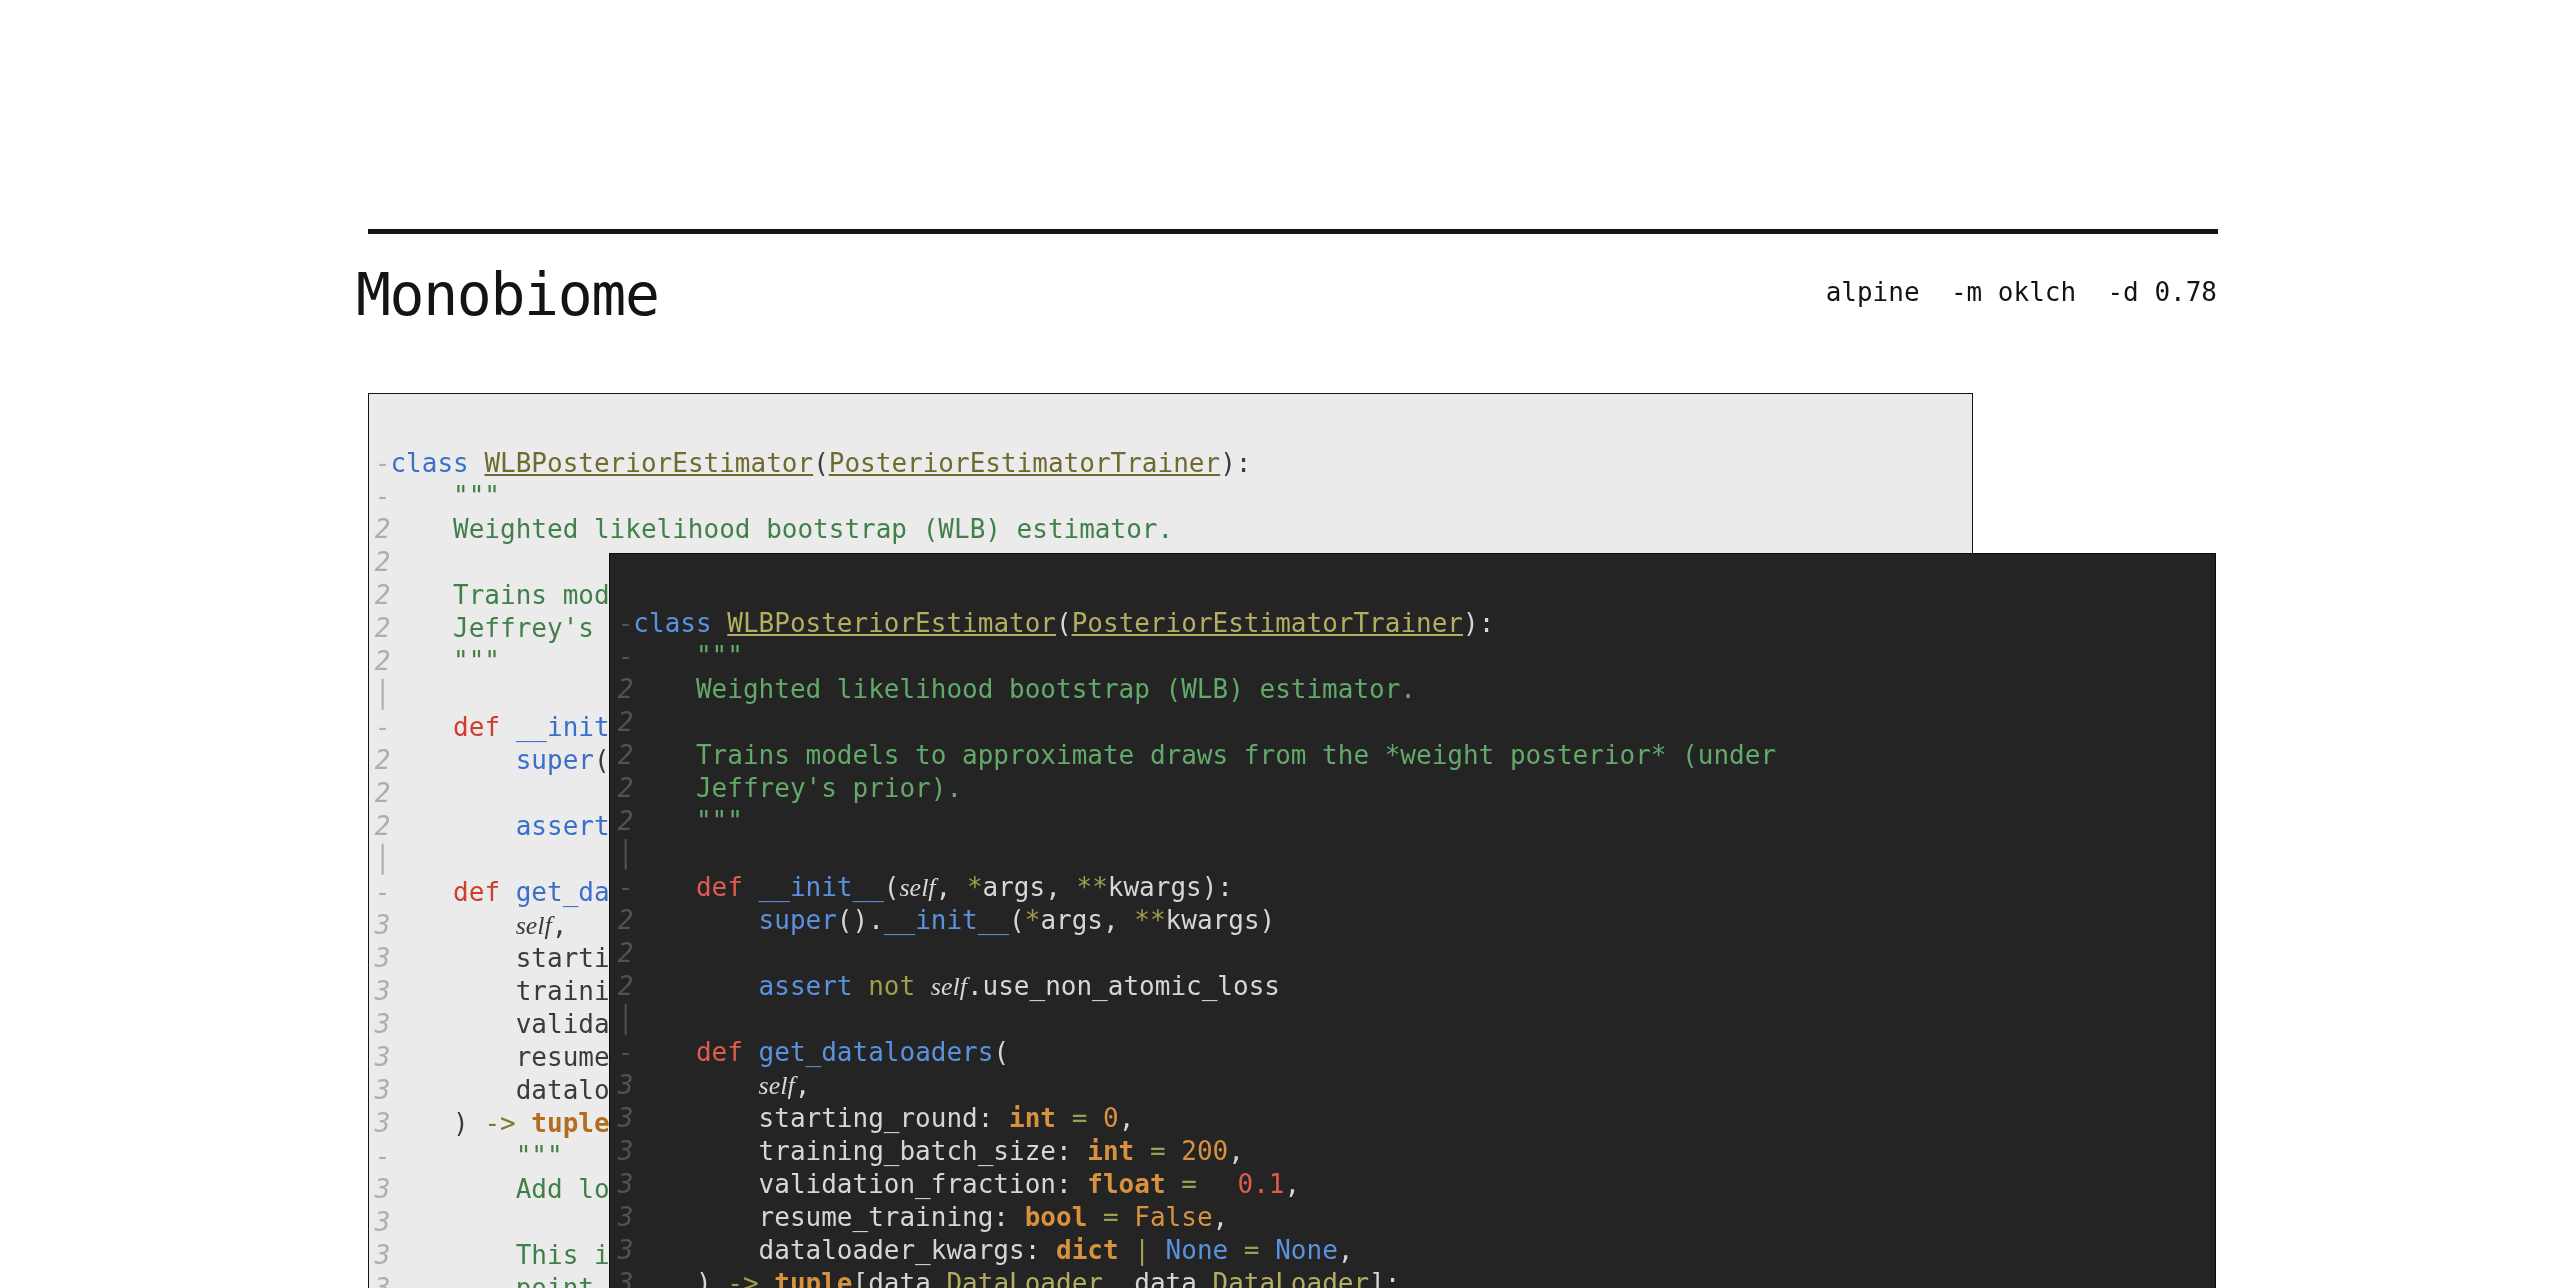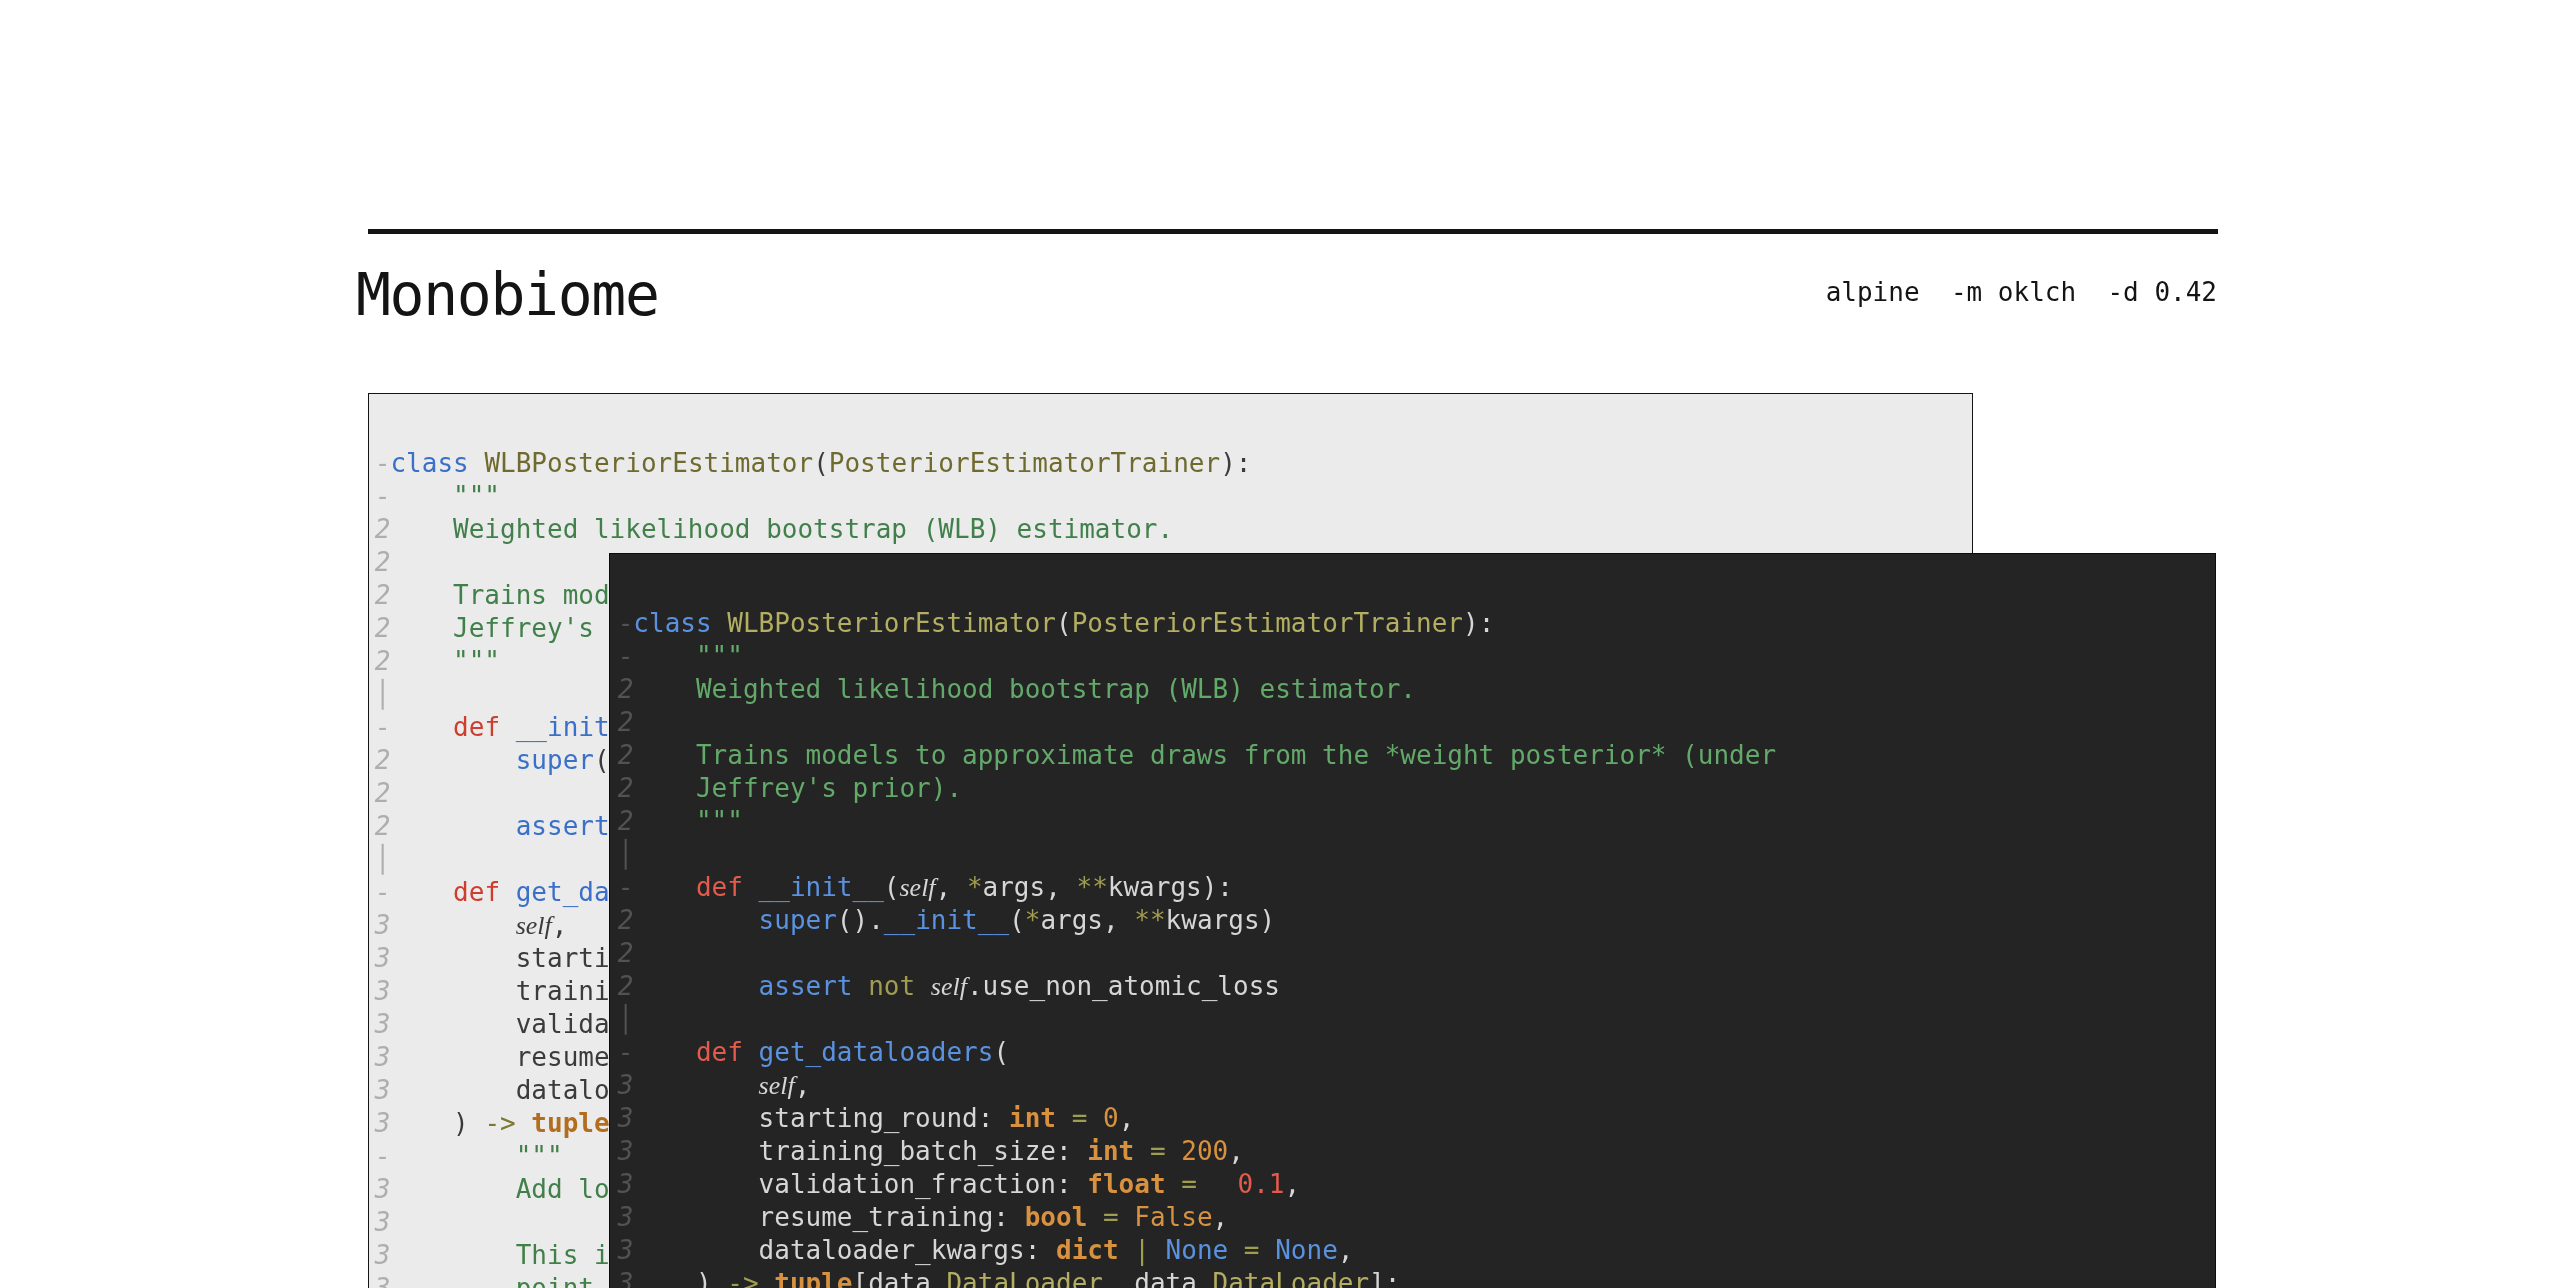--- a/index.html
+++ b/index.html
@@ -22,41 +22,41 @@
 
   .code{margin:0;position:absolute;inset:0;padding:53px 0 0 5.8px;
         font-family:"DejaVu Sans Mono",monospace;font-size:26px;line-height:33px;
         white-space:pre;color:var(--fg);}
   .panel.dark .code{padding-left:7.7px;}
 
   .code-line{white-space:pre;height:33px;}
 
   .tk-txt{color:var(--fg);}
   .tk-kw{color:var(--kw);margin-top:48px;}
-  .tk-cls{color:var(--cls);}
+  .tk-cls{color:var(--cls);text-decoration:underline;}
   .tk-str{color:var(--str);}
   .tk-stru{color:var(--str);
            text-decoration-thickness:1.9px;text-underline-offset:3.9px;}
   .tk-def{color:var(--def);margin-top:32px;}
   .tk-typ{color:var(--typ);font-weight:bold;}
   .tk-op{color:var(--op);}
   .tk-num{color:var(--num);}
   .tk-flt{color:var(--flt);margin-left:25px;}
   .tk-slf{color:var(--fg);font-style:italic;font-family:Liberation Serif, serif;}
   .tk-gut{color:var(--gut);font-style:italic;}
   .tk-gutm{color:var(--gut);}
   .tk-gutb{color:var(--gut);}
 </style>
 </head>
 <body>
 
 <div class="page">
   <div class="hr"></div>
   <div class="title">Monobiome</div>
-  <div class="cli">alpine  -m oklch  -d 0.42</div>
+  <div class="cli">alpine  -m oklch  -d 0.78</div>
 
   <div class="panel light" style="--bg: #ebebeb; --border: #141414; --fg: #3b3b3b; --kw: #3a70c9; --cls: #6f6a2e; --str: #41804a; --def: #cf3d2e; --typ: #b26d1f; --op: #7d7731; --num: #b26d1f; --flt: #cf3d2e; --gut: #aeaeae;">
     <pre class="code"><div class="code-line"><span class="tk-gutm">-</span><span class="tk-kw">class</span><span class="tk-txt"> </span><span class="tk-cls">WLBPosteriorEstimator</span><span class="tk-txt">(</span><span class="tk-cls">PosteriorEstimatorTrainer</span><span class="tk-txt">):</span></div><div class="code-line"><span class="tk-gutm">-</span><span class="tk-str">    """</span></div><div class="code-line"><span class="tk-gut">2</span><span class="tk-str">    Weighted likelihood bootstrap (</span><span class="tk-stru">WLB</span><span class="tk-str">) estimator.</span></div><div class="code-line"><span class="tk-gut">2</span></div><div class="code-line"><span class="tk-gut">2</span><span class="tk-str">    Trains models to approximate draws from the *weight posterior* (under</span></div><div class="code-line"><span class="tk-gut">2</span><span class="tk-str">    Jeffrey's prior).</span></div><div class="code-line"><span class="tk-gut">2</span><span class="tk-str">    """</span></div><div class="code-line"><span class="tk-gutb">│</span></div><div class="code-line"><span class="tk-gutm">-</span><span class="tk-txt">    </span><span class="tk-def">def</span><span class="tk-txt"> </span><span class="tk-kw">__init__</span><span class="tk-txt">(</span><span class="tk-slf">self</span><span class="tk-txt">, </span><span class="tk-op">*</span><span class="tk-txt">args, </span><span class="tk-op">**</span><span class="tk-txt">kwargs):</span></div><div class="code-line"><span class="tk-gut">2</span><span class="tk-txt">        </span><span class="tk-kw">super</span><span class="tk-txt">().</span><span class="tk-kw">__init__</span><span class="tk-txt">(</span><span class="tk-op">*</span><span class="tk-txt">args, </span><span class="tk-op">**</span><span class="tk-txt">kwargs)</span></div><div class="code-line"><span class="tk-gut">2</span></div><div class="code-line"><span class="tk-gut">2</span><span class="tk-txt">        </span><span class="tk-kw">assert</span><span class="tk-txt"> </span><span class="tk-op">not</span><span class="tk-txt"> </span><span class="tk-slf">self</span><span class="tk-txt">.use_non_atomic_loss</span></div><div class="code-line"><span class="tk-gutb">│</span></div><div class="code-line"><span class="tk-gutm">-</span><span class="tk-txt">    </span><span class="tk-def">def</span><span class="tk-txt"> </span><span class="tk-kw">get_dataloaders</span><span class="tk-txt">(</span></div><div class="code-line"><span class="tk-gut">3</span><span class="tk-txt">        </span><span class="tk-slf">self</span><span class="tk-txt">,</span></div><div class="code-line"><span class="tk-gut">3</span><span class="tk-txt">        starting_round: </span><span class="tk-typ">int</span><span class="tk-txt"> </span><span class="tk-op">=</span><span class="tk-txt"> </span><span class="tk-num">0</span><span class="tk-txt">,</span></div><div class="code-line"><span class="tk-gut">3</span><span class="tk-txt">        training_batch_size: </span><span class="tk-typ">int</span><span class="tk-txt"> </span><span class="tk-op">=</span><span class="tk-txt"> </span><span class="tk-num">200</span><span class="tk-txt">,</span></div><div class="code-line"><span class="tk-gut">3</span><span class="tk-txt">        validation_fraction: </span><span class="tk-typ">float</span><span class="tk-txt"> </span><span class="tk-op">=</span><span class="tk-txt"> </span><span class="tk-flt">0.1</span><span class="tk-txt">,</span></div><div class="code-line"><span class="tk-gut">3</span><span class="tk-txt">        resume_training: </span><span class="tk-typ">bool</span><span class="tk-txt"> </span><span class="tk-op">=</span><span class="tk-txt"> </span><span class="tk-num">False</span><span class="tk-txt">,</span></div><div class="code-line"><span class="tk-gut">3</span><span class="tk-txt">        dataloader_kwargs: </span><span class="tk-typ">dict</span><span class="tk-txt"> </span><span class="tk-op">|</span><span class="tk-txt"> </span><span class="tk-kw">None</span><span class="tk-txt"> </span><span class="tk-op">=</span><span class="tk-txt"> </span><span class="tk-kw">None</span><span class="tk-txt">,</span></div><div class="code-line"><span class="tk-gut">3</span><span class="tk-txt">    ) </span><span class="tk-op">-&gt;</span><span class="tk-txt"> </span><span class="tk-typ">tuple</span><span class="tk-txt">[data.</span><span class="tk-cls">DataLoader</span><span class="tk-txt">, data.</span><span class="tk-cls">DataLoader</span><span class="tk-txt">]:</span></div><div class="code-line"><span class="tk-gutm">-</span><span class="tk-str">        """</span></div><div class="code-line"><span class="tk-gut">3</span><span class="tk-str">        Add lo</span></div><div class="code-line"><span class="tk-gut">3</span></div><div class="code-line"><span class="tk-gut">3</span><span class="tk-str">        This i</span></div><div class="code-line"><span class="tk-gut">3</span><span class="tk-str">        point-</span></div></pre>
   </div>
 
   <div class="panel dark" style="--bg: #242424; --border: #0c0c0c; --fg: #d6d6d6; --kw: #5b92e0; --cls: #b3ae62; --str: #63a96a; --def: #e25b4c; --typ: #d8913f; --op: #a09d4f; --num: #d8913f; --flt: #e25b4c; --gut: #525252;">
     <pre class="code"><div class="code-line"><span class="tk-gutm">-</span><span class="tk-kw">class</span><span class="tk-txt"> </span><span class="tk-cls">WLBPosteriorEstimator</span><span class="tk-txt">(</span><span class="tk-cls">PosteriorEstimatorTrainer</span><span class="tk-txt">):</span></div><div class="code-line"><span class="tk-gutm">-</span><span class="tk-str">    """</span></div><div class="code-line"><span class="tk-gut">2</span><span class="tk-str">    Weighted likelihood bootstrap (</span><span class="tk-stru">WLB</span><span class="tk-str">) estimator.</span></div><div class="code-line"><span class="tk-gut">2</span></div><div class="code-line"><span class="tk-gut">2</span><span class="tk-str">    Trains models to approximate draws from the *weight posterior* (under</span></div><div class="code-line"><span class="tk-gut">2</span><span class="tk-str">    Jeffrey's prior).</span></div><div class="code-line"><span class="tk-gut">2</span><span class="tk-str">    """</span></div><div class="code-line"><span class="tk-gutb">│</span></div><div class="code-line"><span class="tk-gutm">-</span><span class="tk-txt">    </span><span class="tk-def">def</span><span class="tk-txt"> </span><span class="tk-kw">__init__</span><span class="tk-txt">(</span><span class="tk-slf">self</span><span class="tk-txt">, </span><span class="tk-op">*</span><span class="tk-txt">args, </span><span class="tk-op">**</span><span class="tk-txt">kwargs):</span></div><div class="code-line"><span class="tk-gut">2</span><span class="tk-txt">        </span><span class="tk-kw">super</span><span class="tk-txt">().</span><span class="tk-kw">__init__</span><span class="tk-txt">(</span><span class="tk-op">*</span><span class="tk-txt">args, </span><span class="tk-op">**</span><span class="tk-txt">kwargs)</span></div><div class="code-line"><span class="tk-gut">2</span></div><div class="code-line"><span class="tk-gut">2</span><span class="tk-txt">        </span><span class="tk-kw">assert</span><span class="tk-txt"> </span><span class="tk-op">not</span><span class="tk-txt"> </span><span class="tk-slf">self</span><span class="tk-txt">.use_non_atomic_loss</span></div><div class="code-line"><span class="tk-gutb">│</span></div><div class="code-line"><span class="tk-gutm">-</span><span class="tk-txt">    </span><span class="tk-def">def</span><span class="tk-txt"> </span><span class="tk-kw">get_dataloaders</span><span class="tk-txt">(</span></div><div class="code-line"><span class="tk-gut">3</span><span class="tk-txt">        </span><span class="tk-slf">self</span><span class="tk-txt">,</span></div><div class="code-line"><span class="tk-gut">3</span><span class="tk-txt">        starting_round: </span><span class="tk-typ">int</span><span class="tk-txt"> </span><span class="tk-op">=</span><span class="tk-txt"> </span><span class="tk-num">0</span><span class="tk-txt">,</span></div><div class="code-line"><span class="tk-gut">3</span><span class="tk-txt">        training_batch_size: </span><span class="tk-typ">int</span><span class="tk-txt"> </span><span class="tk-op">=</span><span class="tk-txt"> </span><span class="tk-num">200</span><span class="tk-txt">,</span></div><div class="code-line"><span class="tk-gut">3</span><span class="tk-txt">        validation_fraction: </span><span class="tk-typ">float</span><span class="tk-txt"> </span><span class="tk-op">=</span><span class="tk-txt"> </span><span class="tk-flt">0.1</span><span class="tk-txt">,</span></div><div class="code-line"><span class="tk-gut">3</span><span class="tk-txt">        resume_training: </span><span class="tk-typ">bool</span><span class="tk-txt"> </span><span class="tk-op">=</span><span class="tk-txt"> </span><span class="tk-num">False</span><span class="tk-txt">,</span></div><div class="code-line"><span class="tk-gut">3</span><span class="tk-txt">        dataloader_kwargs: </span><span class="tk-typ">dict</span><span class="tk-txt"> </span><span class="tk-op">|</span><span class="tk-txt"> </span><span class="tk-kw">None</span><span class="tk-txt"> </span><span class="tk-op">=</span><span class="tk-txt"> </span><span class="tk-kw">None</span><span class="tk-txt">,</span></div><div class="code-line"><span class="tk-gut">3</span><span class="tk-txt">    ) </span><span class="tk-op">-&gt;</span><span class="tk-txt"> </span><span class="tk-typ">tuple</span><span class="tk-txt">[data.</span><span class="tk-cls">DataLoader</span><span class="tk-txt">, data.</span><span class="tk-cls">DataLoader</span><span class="tk-txt">]:</span></div></pre>
   </div>
 </div>
 

